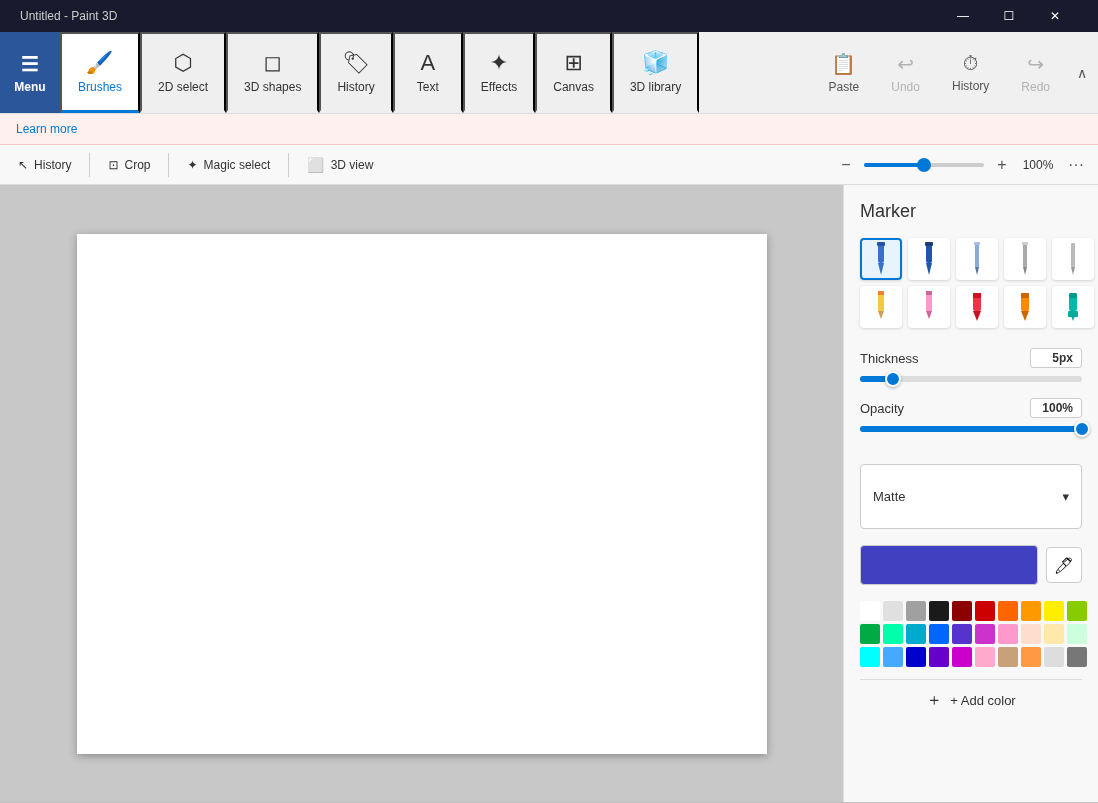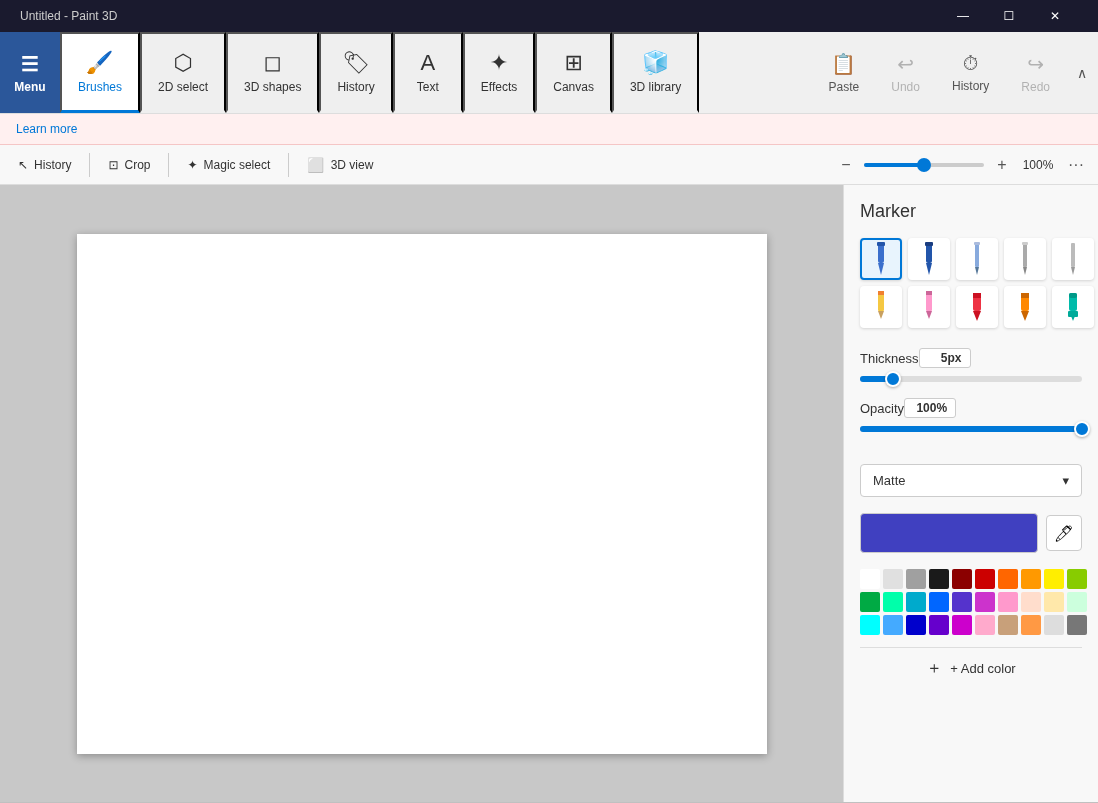--- a/index.html
+++ b/index.html
@@ -124,21 +124,21 @@
       width: 42px; height: 42px; border: 2px solid transparent;
       border-radius: 4px; background: white; cursor: pointer;
       display: flex; align-items: center; justify-content: center;
       font-size: 22px; box-shadow: 0 1px 3px rgba(0,0,0,0.15);
     }
     .brush-btn.selected { border-color: #0078d7; background: #e8f4fd; }
 
     
     .prop-row { margin-bottom: 16px; }
     .prop-label-row {
-      display: flex; justify-content: flex-start; align-items: center;
+      display: flex; justify-content: space-between; align-items: center;
       margin-bottom: 8px;
     }
     .prop-label { font-size: 13px; color: #333; }
     .prop-value {
       font-size: 12px; color: #333;
       border: 1px solid #ccc; padding: 2px 8px; border-radius: 3px;
       min-width: 52px; text-align: right; background: white; font-weight: bold;
     }
     .slider-track {
       width: 100%; height: 6px; background: #ddd; border-radius: 3px;
@@ -147,21 +147,21 @@
     .slider-fill { height: 6px; border-radius: 3px; background: #0078d7; }
     .slider-thumb {
       width: 16px; height: 16px; background: #0078d7; border-radius: 50%;
       position: absolute; top: -5px; cursor: grab; border: 2px solid white;
       box-shadow: 0 1px 3px rgba(0,0,0,0.3);
     }
 
     
     .material-dropdown {
       display: flex; align-items: center; justify-content: space-between;
-      border: 1px solid #ccc; border-radius: 4px; padding: 8px 12px;
+      border: 1px solid #ccc; border-radius: 4px; padding: 24px 12px;
       background: white; cursor: pointer; margin-bottom: 16px;
       font-size: 13px; color: #333;
     }
 
     
     .color-swatch-row {
       display: flex; align-items: center; gap: 8px; margin-bottom: 16px;
     }
     .active-color {
       flex: 1; height: 40px; border-radius: 4px; border: 1px solid #ccc;

